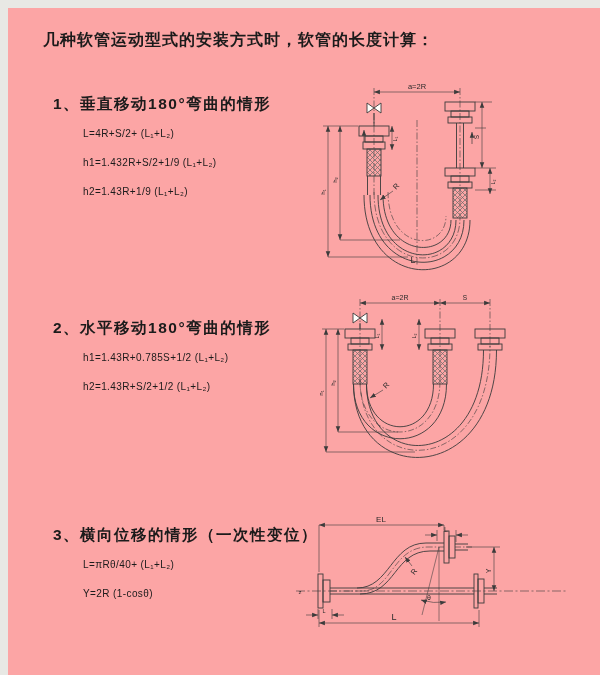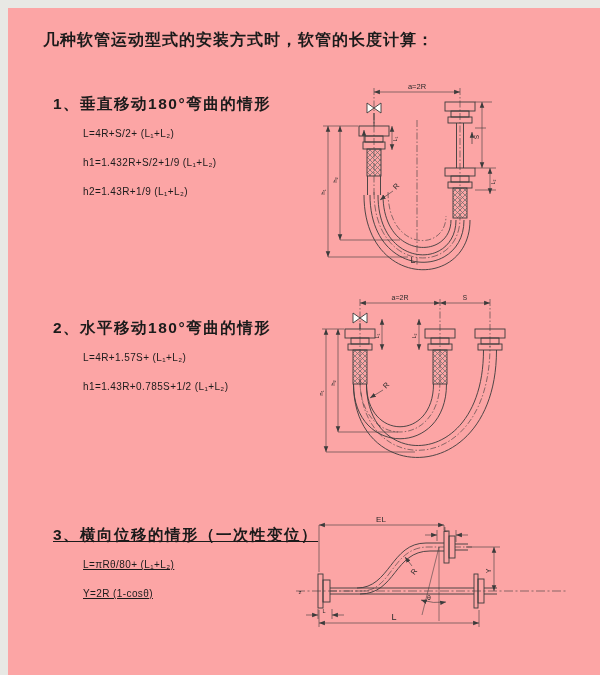--- a/index.html
+++ b/index.html
@@ -11,21 +11,21 @@
   }
   .title{
     position:absolute;left:35px;top:22px;
     font-size:16px;font-weight:700;letter-spacing:1px;
   }
   .sec{position:absolute;left:45px;}
   .sec .h{font-size:15.5px;font-weight:700;letter-spacing:1.5px;margin:0 0 12px 0;line-height:19px;}
   .sec .f{font-size:10px;font-weight:500;letter-spacing:.4px;margin:0 0 11px 30px;line-height:18px;}
   .sec1{top:86px;}
   .sec2{top:310px;}
-  .sec3{top:517px;text-decoration:underline;}
+  .sec3{top:517px;}
   .dwg{position:absolute;text-align:right;}
   .dwg svg{display:block;}
   .d1{left:312px;top:72px;}
   .d2{left:312px;top:283px;}
   .d3{left:284px;top:503px;}
   svg text{fill:#2a2a2a;font-family:"Liberation Sans","DejaVu Sans",sans-serif;}
 </style>
 </head>
 <body>
 
@@ -35,27 +35,27 @@
 
   <div class="sec sec1">
     <div class="h">1、垂直移动180°弯曲的情形</div>
     <div class="f">L=4R+S/2+ (L₁+L₂)</div>
     <div class="f">h1=1.432R+S/2+1/9 (L₁+L₂)</div>
     <div class="f">h2=1.43R+1/9 (L₁+L₂)</div>
   </div>
 
   <div class="sec sec2">
     <div class="h">2、水平移动180°弯曲的情形</div>
-    <div class="f">L=4R+1.57S+ (L₁+L₂)</div>
     <div class="f">h1=1.43R+0.785S+1/2 (L₁+L₂)</div>
+    <div class="f">h2=1.43R+S/2+1/2 (L₁+L₂)</div>
   </div>
 
   <div class="sec sec3">
     <div class="h">3、横向位移的情形（一次性变位）</div>
-    <div class="f">L=πRθ/80+ (L₁+L₂)</div>
+    <div class="f">L=πRθ/40+ (L₁+L₂)</div>
     <div class="f">Y=2R (1-cosθ)</div>
   </div>
 
   <div class="dwg d1">
   <svg width="278" height="192" viewBox="0 0 278 192">
     <defs>
       <marker id="ar1" viewBox="0 0 10 10" refX="9" refY="5" markerWidth="6.5" markerHeight="6.5" orient="auto-start-reverse" markerUnits="userSpaceOnUse">
             <path d="M0,1.5 L9,5 L0,8.5 z" fill="#3b3b3b"></path>
           </marker>
       <pattern id="br1" width="5" height="5" patternUnits="userSpaceOnUse">

